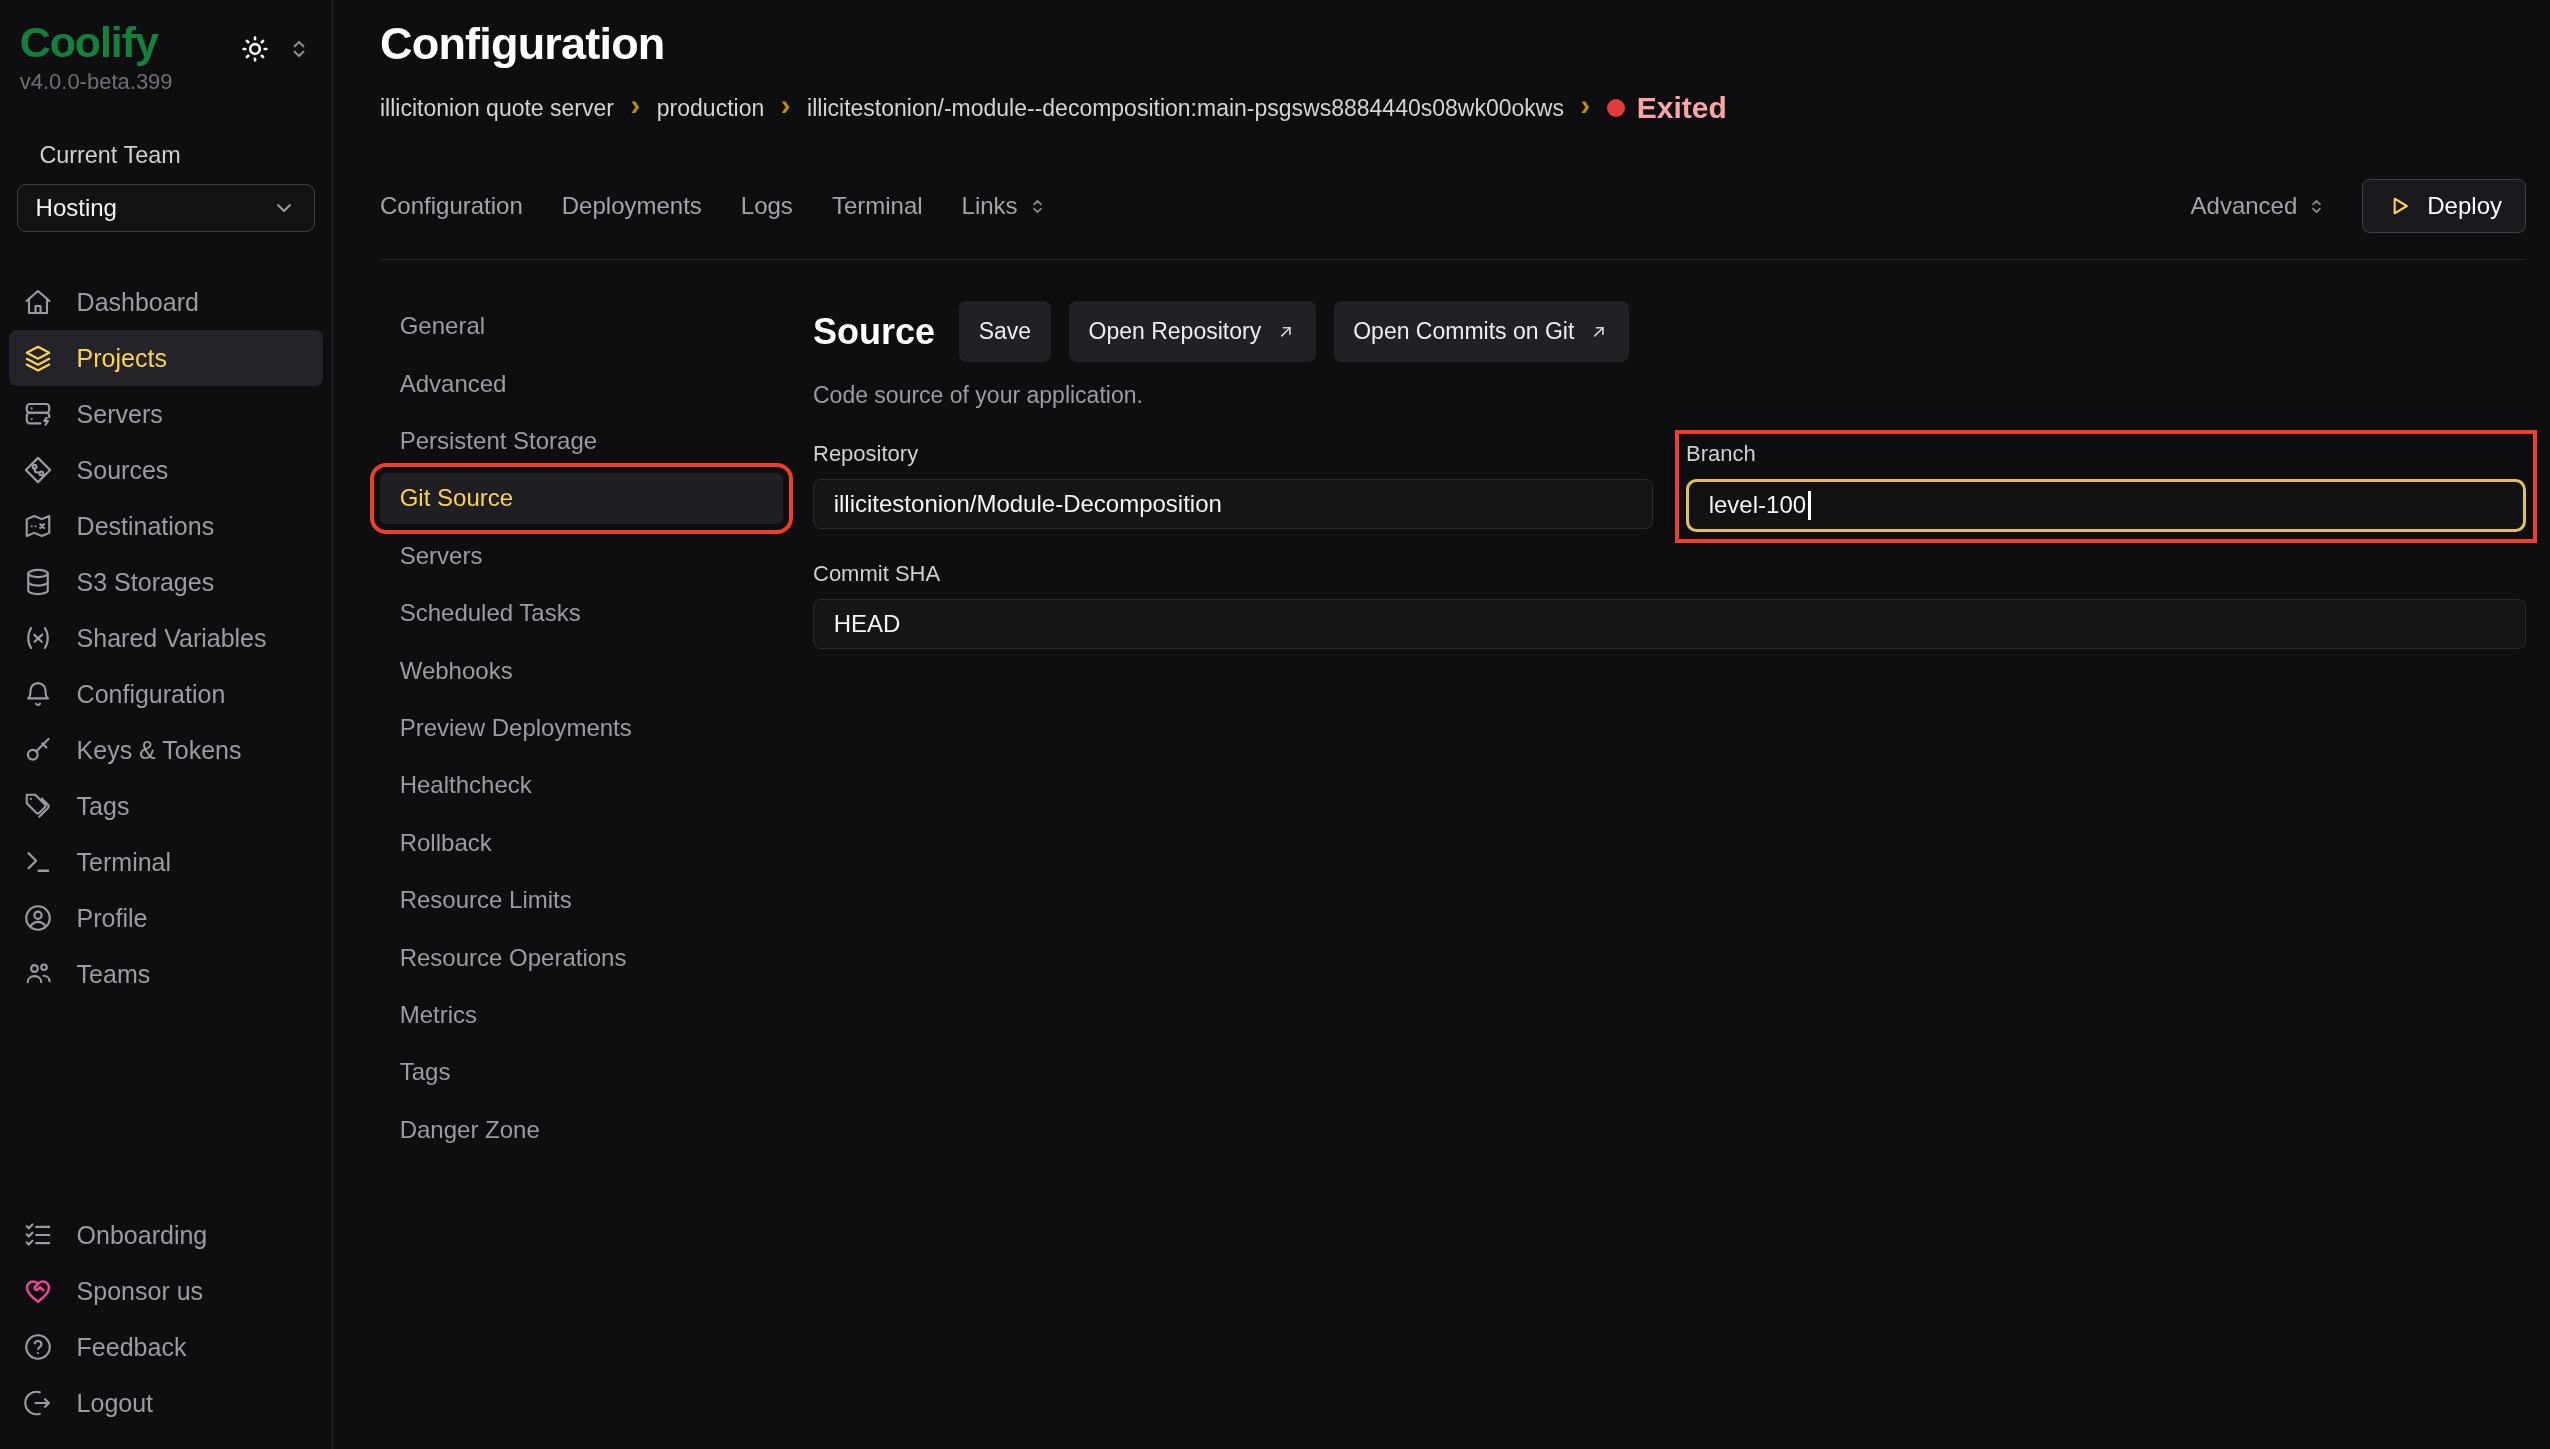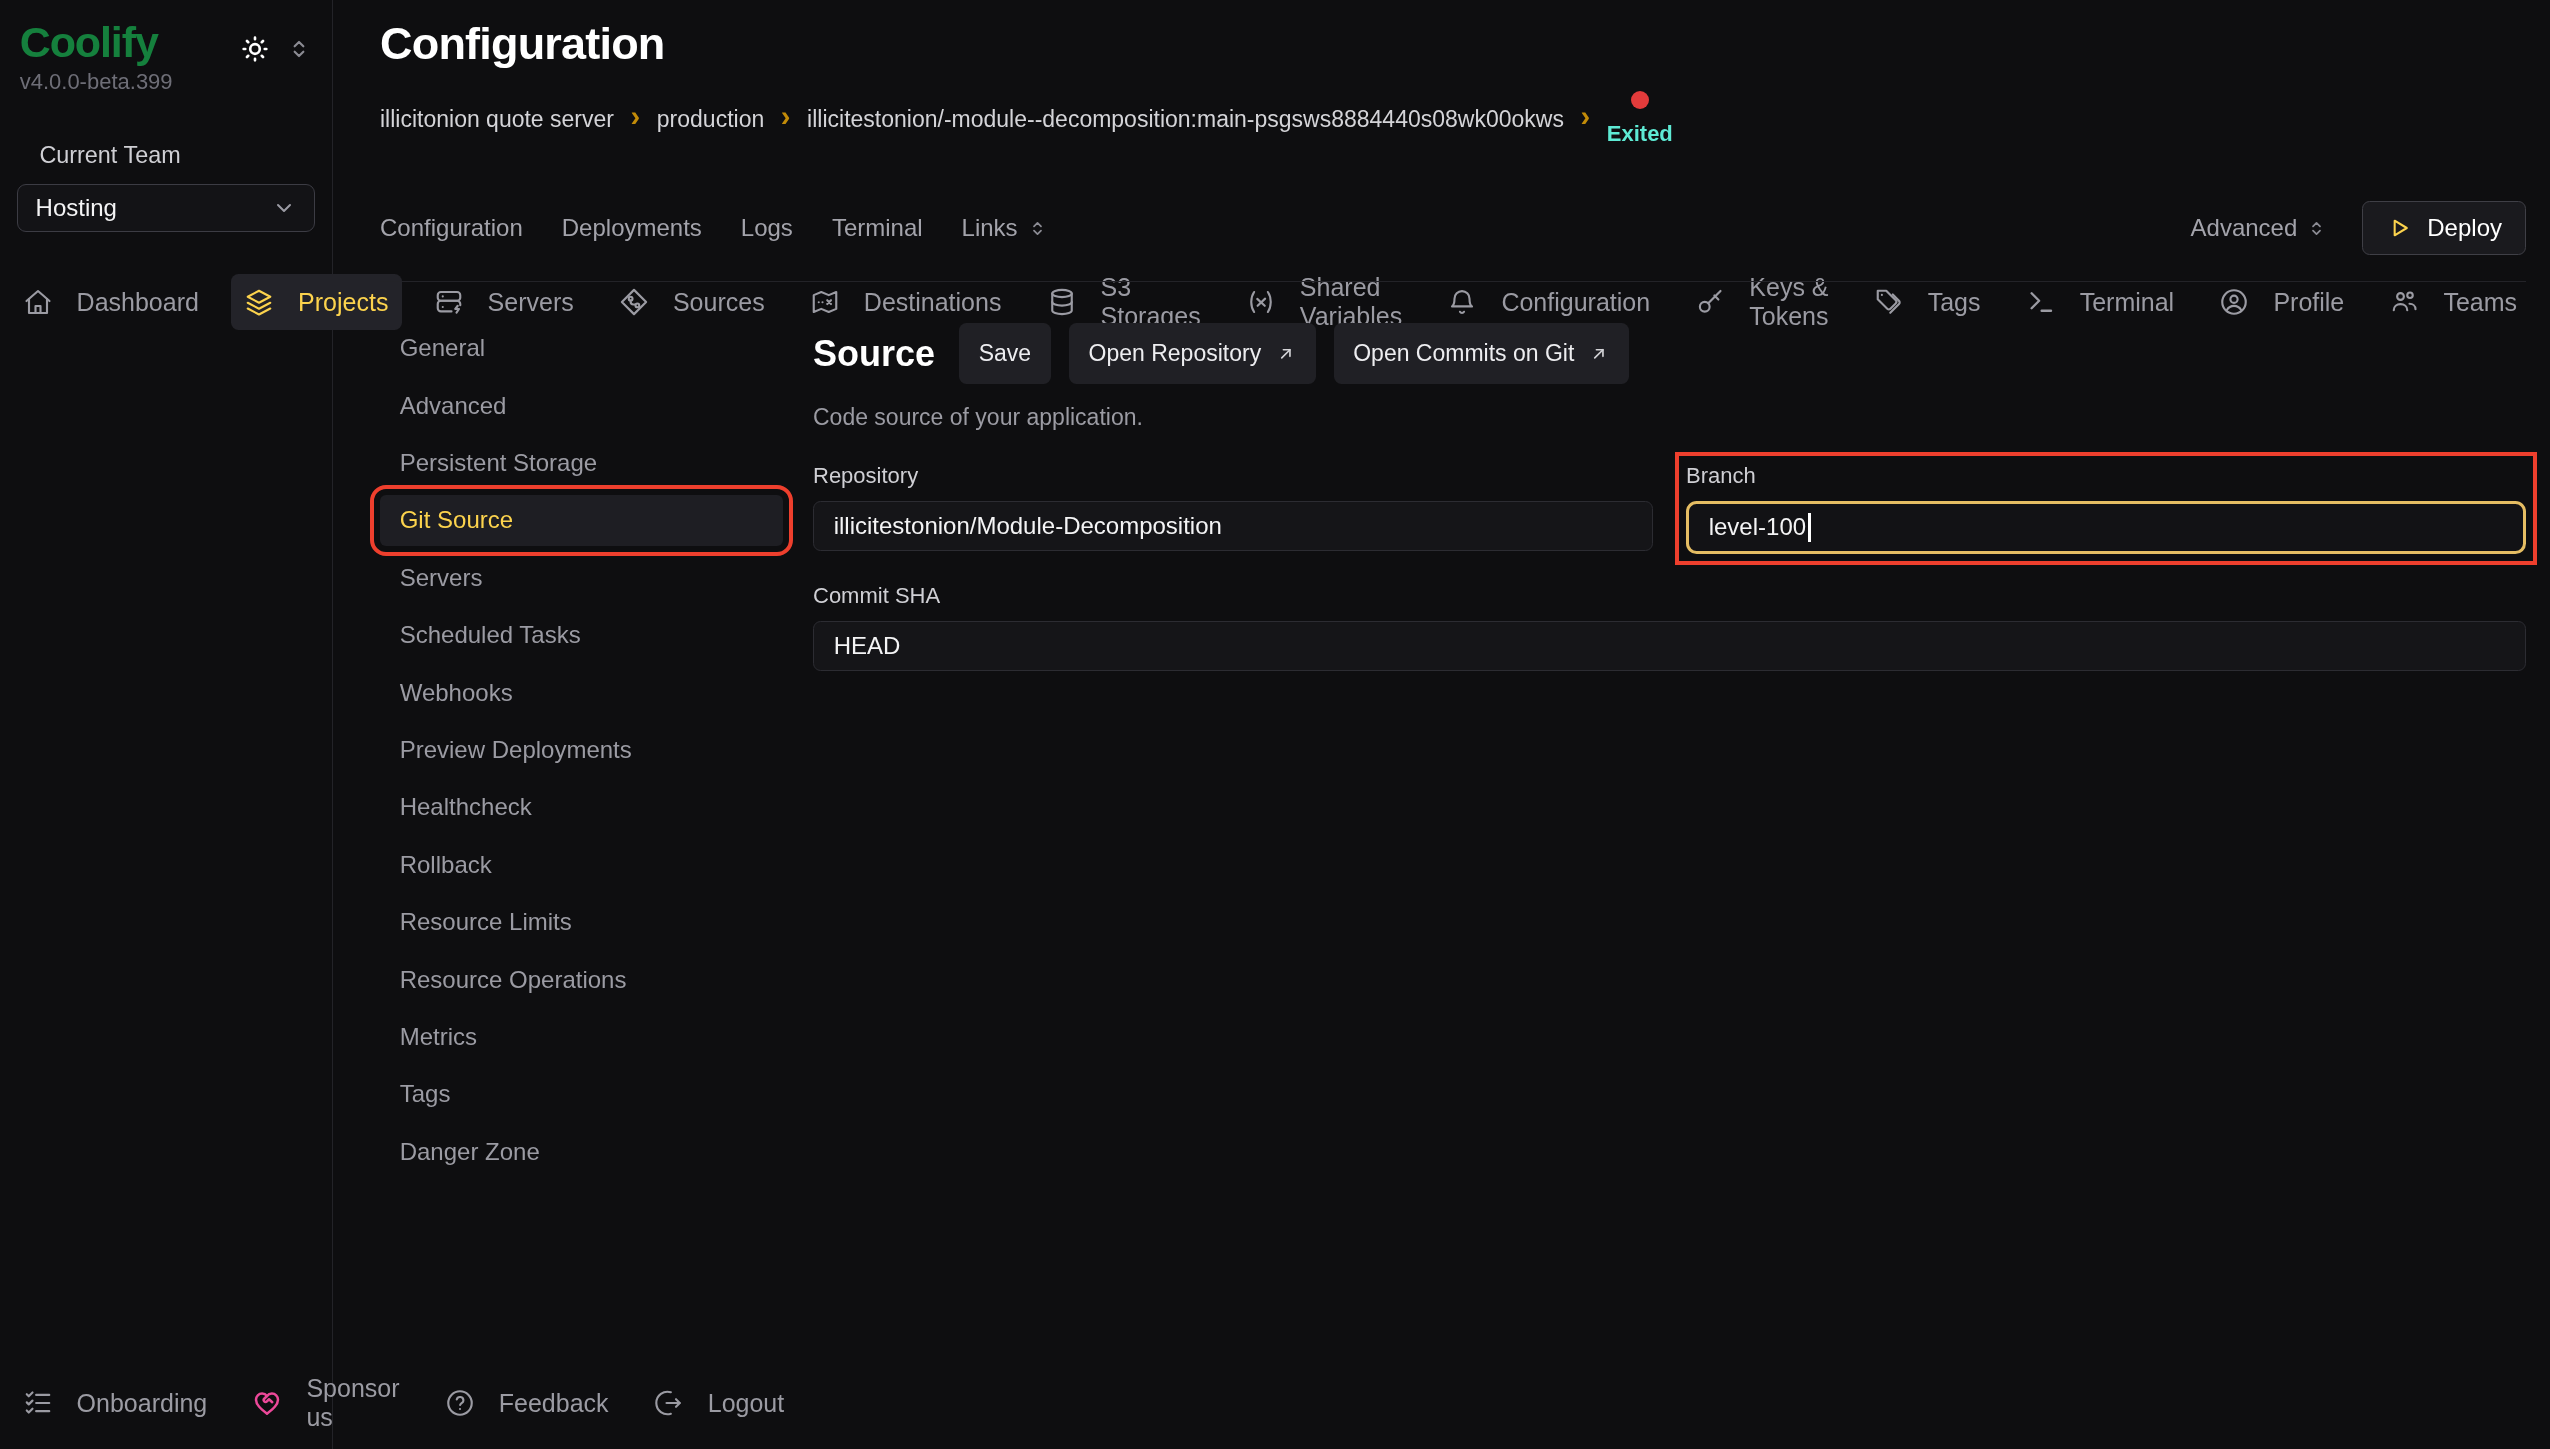--- a/index.html
+++ b/index.html
@@ -19,36 +19,36 @@
   .brand { font-size:43px; font-weight:700; color:#15803d; letter-spacing:-1.1px; line-height:1.05; }
   .theme-controls { display:flex; align-items:center; gap:15px; margin-top:13.6px; }
   .icon-btn { background:none; border:none; color:#ffffff; display:flex; align-items:center; cursor:pointer; }
   .icon-btn.gray { color:#8b8b93; }
   .version { font-size:22px; color:#6e6e77; margin-top:4.5px; }
   .team-label { font-size:23.4px; color:#cfcfd4; margin:47px 19.7px 0; }
   .team-select { margin:15px 16.6px 0; height:48px; border:1.5px solid #3c3c44; border-radius:9px;
                  background:#131316; display:flex; align-items:center; justify-content:space-between;
                  padding:0 18px; font-size:24px; color:#f4f4f5; cursor:pointer; }
   .team-select svg { color:#9b9ba3; }
-  .nav { margin-top:42px; display:flex; flex-direction:row; }
+  .nav { margin-top:42px; display:flex; flex-direction:column; }
   .nav.bottom { margin-top:0; }
   .spacer { flex:1; }
   .nav-item { height:56px; margin:0 9px; padding:0 13.6px; border-radius:7.6px;
               display:flex; align-items:center; gap:24px; font-size:25px; color:#9b9ba3; cursor:pointer; }
   .nav-item svg { width:30px; height:30px; flex:none; }
   .nav-item.active { background:#232329; color:#fcd34d; }
   .nav-item .pink { color:#ec4899; }
 
   
   main { flex:1; padding:18px 24px 0 47px; display:flex; flex-direction:column; min-width:0; }
   .page-title { font-size:45px; font-weight:700; color:#ffffff; letter-spacing:-0.8px; }
   .breadcrumb { display:flex; align-items:center; gap:16.6px; margin-top:21px; font-size:23px; color:#d4d4d8; white-space:nowrap; }
   .crumb { cursor:pointer; }
   .sep { color:#c28b08; font-size:29px; font-weight:600; line-height:0.8; padding-bottom:4.5px; }
-  .status { display:flex; align-items:center; gap:12px; color:#5eead4; font-weight:700; font-size:22px;flex-direction:column; }
+  .status { display:flex; align-items:center; gap:12px; color:#fca5a5; font-weight:700; font-size:30px; }
   .dot { width:18px; height:18px; border-radius:50%; background:#e23b3b; }
 
   .tabbar { display:flex; align-items:center; margin-top:54px; padding-bottom:26px;
             border-bottom:1.5px solid #232328; font-size:24px; color:#a3a3ab; gap:39px; }
   .tab { cursor:pointer; display:flex; align-items:center; gap:9px; }
   .tab svg, .advanced svg { color:#8b8b93; }
   .tab-right { margin-left:auto; display:flex; align-items:center; gap:35px; }
   .advanced { display:flex; align-items:center; gap:9px; cursor:pointer; }
   .deploy-btn { height:54px; padding:0 23px; background:#1a1a1e; border:1.5px solid #3f3f46;
                 border-radius:7.6px; display:flex; align-items:center; gap:15px;

